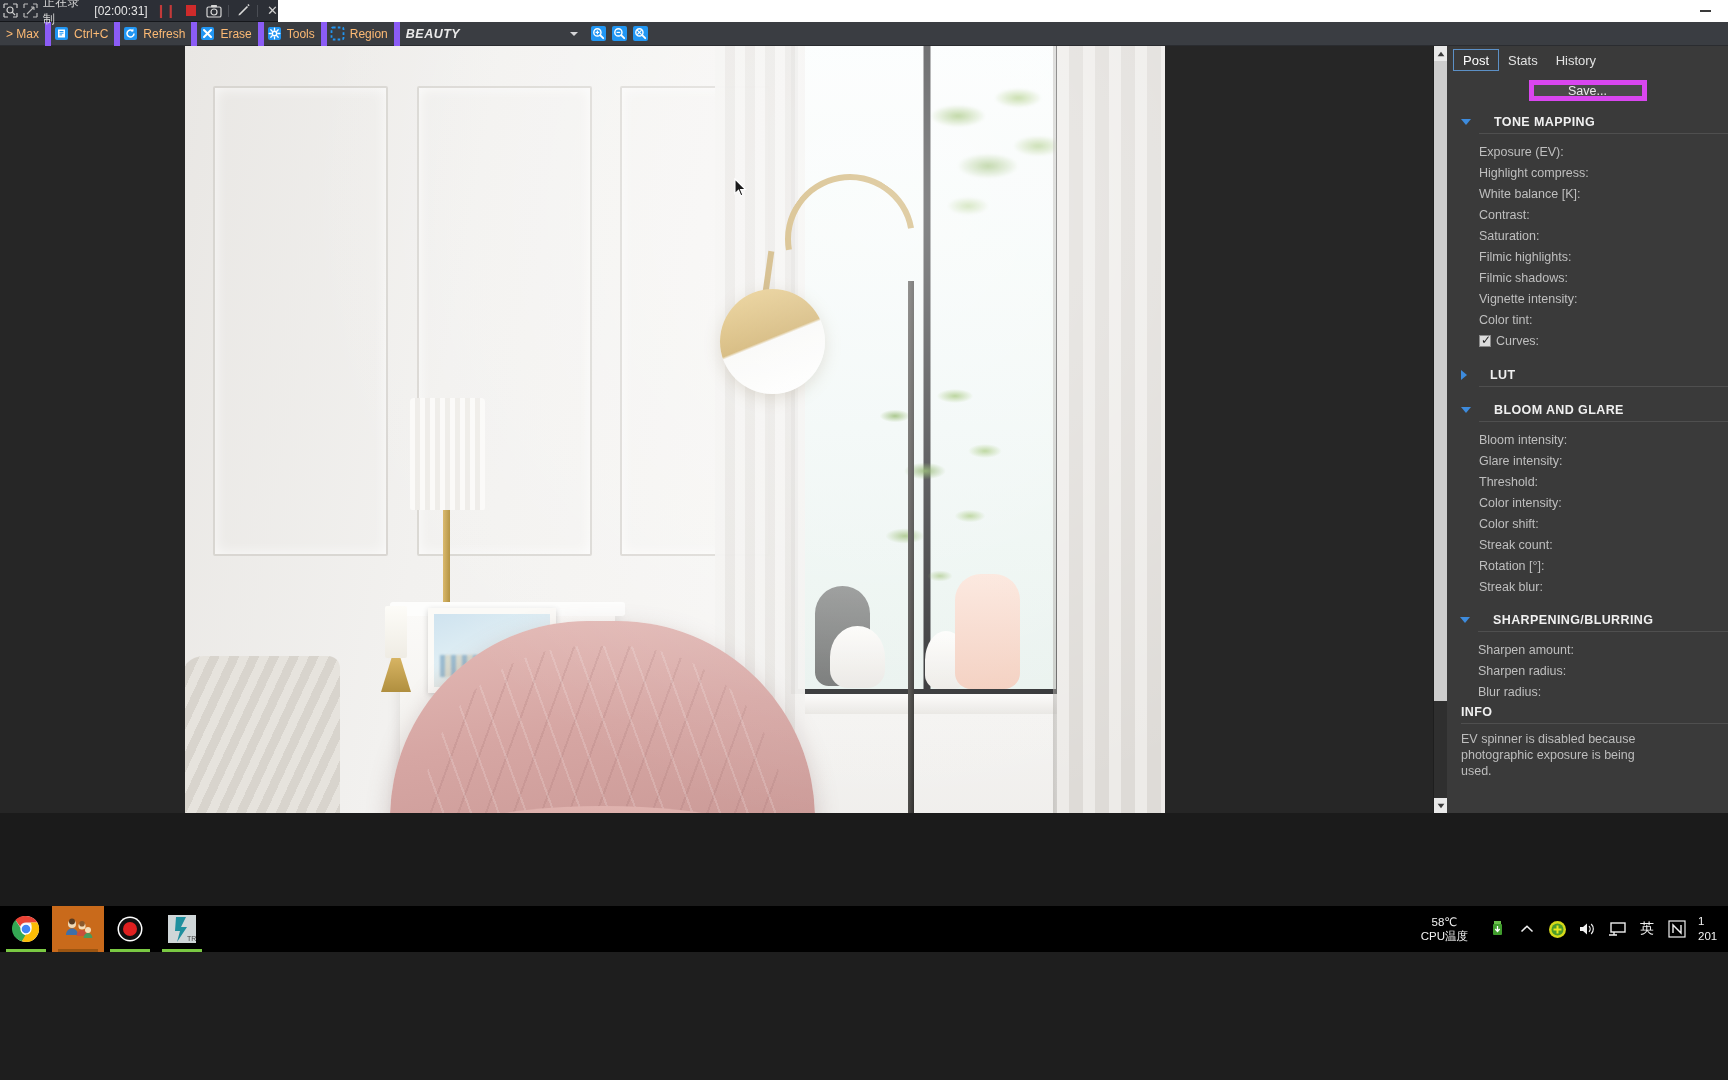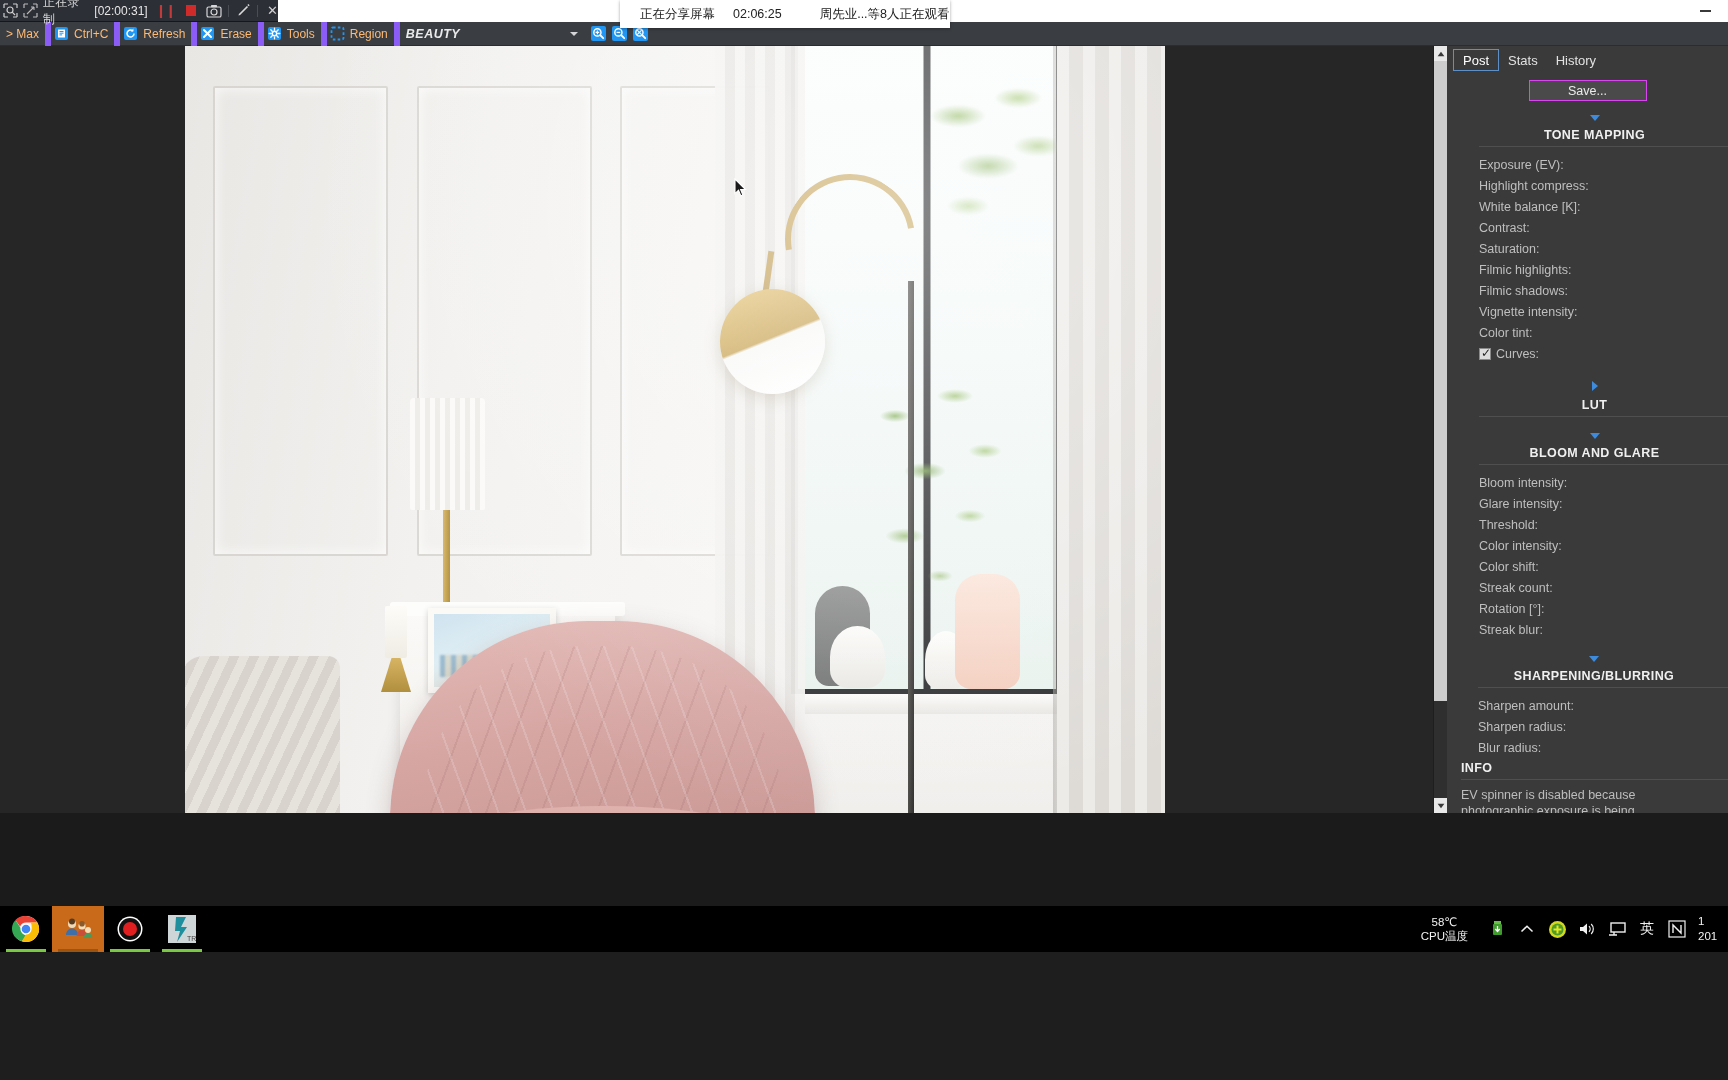--- a/index.html
+++ b/index.html
@@ -241,26 +241,26 @@
   .rpanel {
     position:absolute; left:1447px; top:46px; right:0; bottom:139px;
     background:#3a3a3a; z-index:16; overflow:hidden;
   }
   .rp-tabs { display:flex; height:22px; align-items:stretch; margin:3px 0 0 6px; }
   .rp-tab { padding:0 9px; font-size:13px; color:#e2e2e2;
     display:flex; align-items:center; }
   .rp-tab.active { background:#3a3a3a; border:1px solid #5c90c6; color:#ffffff; }
   .rp-savewrap { display:flex; justify-content:center; margin:9px 0 0 0; }
   .rp-save {
-    width:118px; height:21px; background:#4a4a4a; border:1px solid #d946ef;
+    width:118px; height:21px; background:#4a4a4a; border:5px solid #d946ef;
     color:#ececec; font-size:12.5px; display:flex; align-items:center;
     justify-content:center;
   }
   .rp-sec { margin-top:14px; padding-left:14px; position:relative; }
-  .rp-sec-hd { display:flex; align-items:center; gap:7px;flex-direction:column; }
+  .rp-sec-hd { display:flex; align-items:center; gap:23px; }
   .rp-tri-d { width:0;height:0;border-left:5px solid transparent;border-right:5px solid transparent;
     border-top:6px solid #3d8bdd; }
   .rp-tri-r { width:0;height:0;border-top:5px solid transparent;border-bottom:5px solid transparent;
     border-left:6px solid #3d8bdd; }
   .rp-sec-ttl { color:#f0f0f0; font-size:12.5px; font-weight:bold; letter-spacing:.4px;
     white-space:nowrap; }
   .rp-rule { margin:4px 0 0 18px; height:1px; background:#4f4f4f; }
   .rp-row { display:flex; align-items:center; height:21px; padding-left:18px; }
   .rp-row .lbl { color:#bfbfbf; font-size:12.5px; white-space:nowrap; }
   .rp-cb { width:12px;height:12px; background:#dcdcdc; border:1px solid #8a8a8a;
@@ -338,25 +338,20 @@
     </span>
     <span class="rec-sep"></span>
     <span class="rec-x">✕</span>
   </div>
 
   <div class="win-top"></div>
   <div class="win-min">
       <i></i>
     </div>
 
-  <div class="share-pill">
-    <span class="share-txt sp-1">正在分享屏幕</span>
-    <span class="share-txt sp-2">02:06:25</span>
-    <span class="share-txt sp-3">周先业...等8人正在观看</span>
-  </div>
 
   <div class="toolbar">
 
     <div class="tb-item first">
       <span class="tb-lbl">&gt; Max</span>
     </div>
 
     <div class="tb-item">
       <span class="tb-ico">
         <svg width="15" height="15" viewBox="0 0 15 15">

